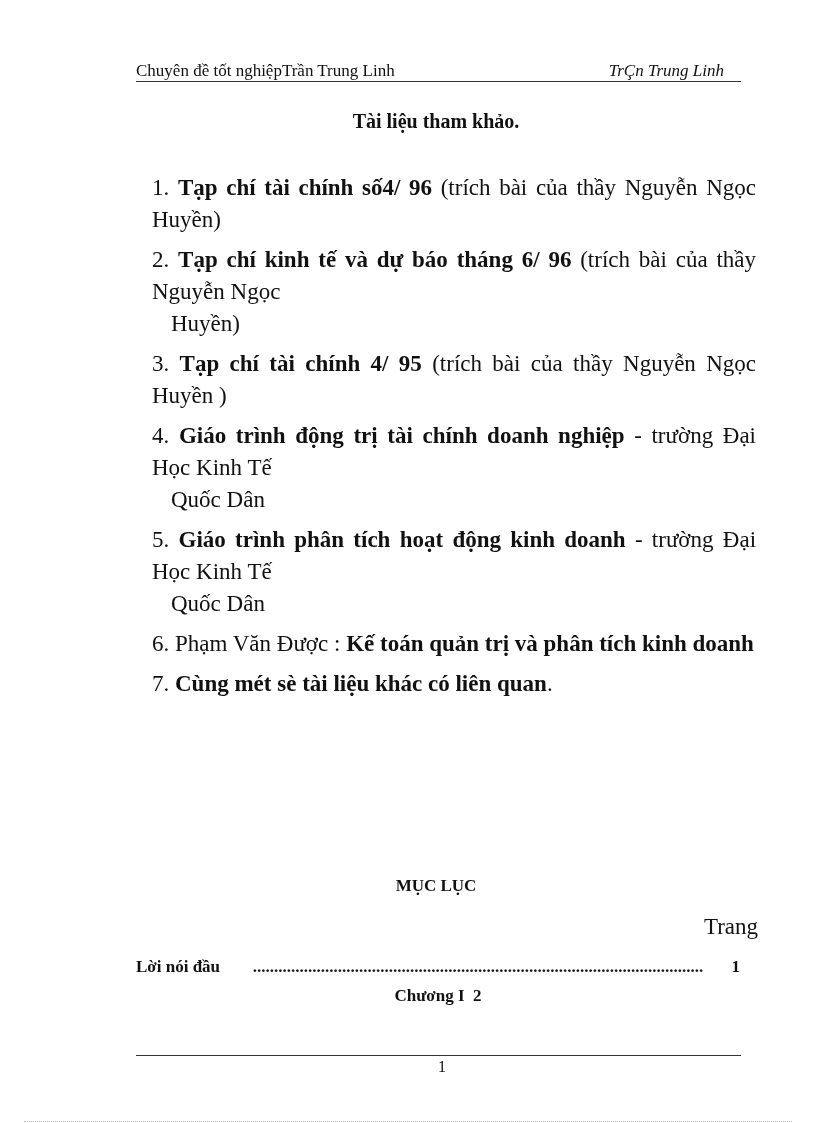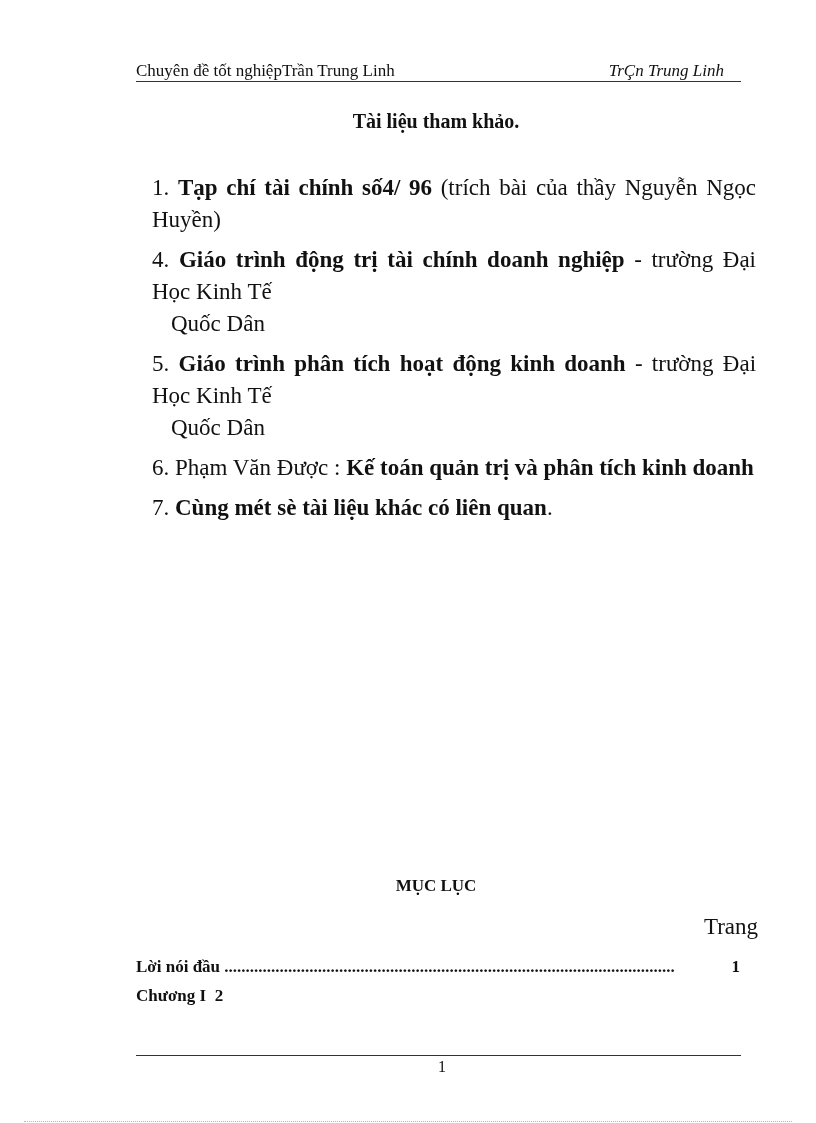--- a/index.html
+++ b/index.html
@@ -12,21 +12,21 @@
   .header .right { position: absolute; right: 17px; top: 2px; font-style: italic; }
   .title { position: absolute; left: 0; width: 872px; top: 110px; text-align: center;
            font-weight: bold; font-size: 20px; }
   .refs { position: absolute; left: 136px; top: 172px; width: 604px; font-size: 23px; margin-left: 16px; }
   .ref { line-height: 32px; margin-bottom: 8px; text-align: justify; text-align-last: left; }
   .ref .wrap { padding-left: 19px; }
   b { font-weight: bold; }
   .toc-title { position: absolute; left: 0; width: 872px; top: 876px; text-align: center;
                font-weight: bold; font-size: 17px; }
   .toc-trang { position: absolute; right: 58px; top: 914px; font-size: 23px; }
-  .toc-row { position: absolute; left: 136px; width: 604px; font-size: 17px; font-weight: bold; }
+  .toc-row { position: absolute; left: 136px; width: 604px; font-size: 17px; font-weight: bold; text-align: center; }
   .toc-row .dots { overflow: hidden; white-space: nowrap; }
   .footer-line { position: absolute; left: 136px; top: 1055px; width: 605px; border-top: 1.5px solid #333; }
   .page-num { position: absolute; left: 0; width: 884px; top: 1058px; text-align: center; font-size: 16px; }
   .page-edge { position: absolute; left: 24px; top: 1121px; width: 768px; border-top: 1px dotted #bbb; }
 </style>
 </head>
 <body>
 
 <div class="page">
 
@@ -34,20 +34,29 @@
     <span class="left">Chuyên đề tốt nghiệpTrần Trung Linh</span>
     <span class="right">TrÇn Trung Linh</span>
   </div>
 
   <div class="title">Tài liệu tham khảo.</div>
 
   <div class="refs">
     <div class="ref">
       <span>1.</span>
       <b>Tạp chí tài chính số4/ 96</b><span> (trích bài của thầy Nguyễn Ngọc Huyền)</span>
+    </div>
+    <div class="ref">
+      <span>2.</span>
+      <b>Tạp chí kinh tế và dự báo tháng 6/ 96</b><span> (trích bài của thầy Nguyễn Ngọc</span>
+      <div class="wrap">Huyền)</div>
+    </div>
+    <div class="ref">
+      <span>3.</span>
+      <b>Tạp chí tài chính 4/ 95</b><span> (trích bài của thầy Nguyễn Ngọc Huyền )</span>
     </div>
     <div class="ref">
       <span>4.</span>
       <b>Giáo trình động trị tài chính doanh nghiệp</b><span> - trường Đại Học Kinh Tế</span>
       <div class="wrap">Quốc Dân</div>
     </div>
     <div class="ref">
       <span>5.</span>
       <b>Giáo trình phân tích hoạt động kinh doanh</b><span> - trường Đại Học Kinh Tế</span>
       <div class="wrap">Quốc Dân</div>

